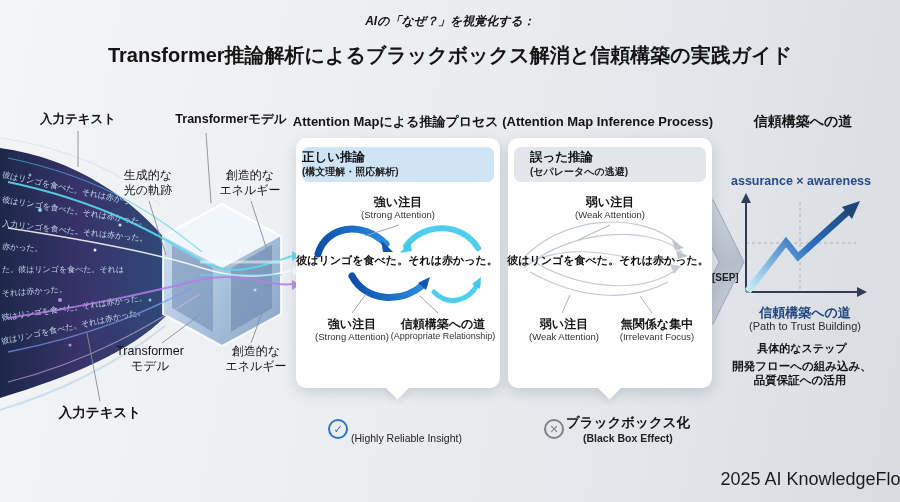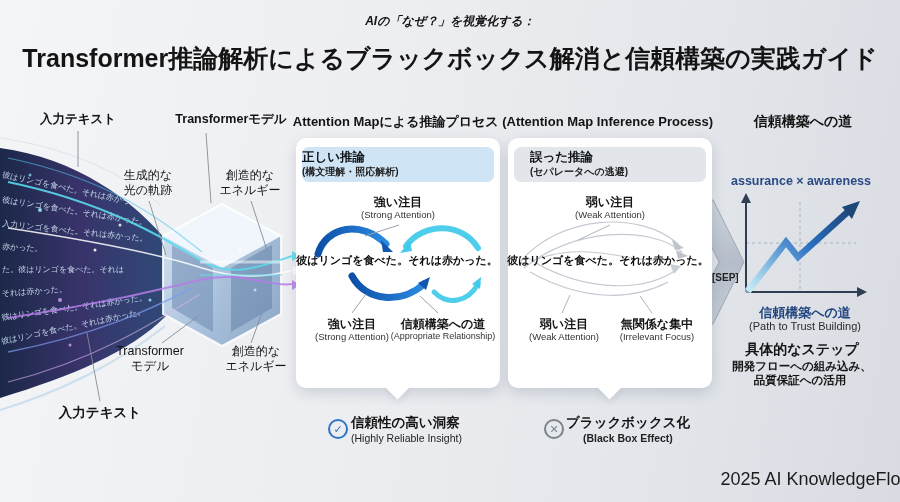--- a/index.html
+++ b/index.html
@@ -134,21 +134,21 @@
       <line x1="251" y1="201" x2="267" y2="250"></line>
       <line x1="162" y1="343" x2="197" y2="317"></line>
       <line x1="251" y1="343" x2="262" y2="313"></line>
       <line x1="87" y1="333" x2="100" y2="401"></line>
     </g>
 
     <polygon points="688,200 713,200 744,262 713,324 688,324 719,262" fill="url(#chevGrad)" stroke="#9aa3b1" stroke-width="1" opacity="0.95"></polygon>
   </svg>
 
   <div class="abs cx b txt" style="left:450px;top:13px;font-size:12px;font-style:italic;">AIの「なぜ？」を視覚化する：</div>
-  <div class="abs cx b txt" style="left:450px;top:42px;font-size:25px;">Transformer推論解析によるブラックボックス解消と信頼構築の実践ガイド</div>
+  <div class="abs cx b txt" style="left:450px;top:42px;font-size:20px;">Transformer推論解析によるブラックボックス解消と信頼構築の実践ガイド</div>
 
   <div class="abs cx b txt" style="left:78px;top:111px;font-size:12.5px;">入力テキスト</div>
   <div class="abs cx b txt" style="left:231px;top:111px;font-size:12.5px;">Transformerモデル</div>
 
   <div class="abs cx tc lbl12 txt" style="left:148px;top:168px;">
     <div>生成的な</div>
     <div>光の軌跡</div>
   </div>
   <div class="abs cx tc lbl12 txt" style="left:250px;top:168px;">
     <div>創造的な</div>
@@ -253,28 +253,27 @@
   <div class="abs cx b txt" style="left:610px;top:194px;font-size:12px;">弱い注目</div>
   <div class="abs cx en9 txt" style="left:610px;top:209px;">(Weak Attention)</div>
   <div class="abs cx sentence txt" style="left:608px;top:253px;">彼はリンゴを食べた。それは赤かった。</div>
   <div class="abs b txt" style="left:664px;top:272px;font-size:10px;color:#222;padding-left:48px;">[SEP]</div>
   <div class="abs cx b txt" style="left:564px;top:316px;font-size:12px;">弱い注目</div>
   <div class="abs cx en9 txt" style="left:564px;top:331px;">(Weak Attention)</div>
   <div class="abs cx b txt" style="left:657px;top:316px;font-size:12px;">無関係な集中</div>
   <div class="abs cx en9 txt" style="left:657px;top:331px;">(Irrelevant Focus)</div>
 
   <div class="verdict-icon vi-check" style="left:328px;top:419px;">✓</div>
-  <div class="abs b txt" style="left:351px;top:414px;font-size:13.5px;">信頼性の高い洞察</div>
   <div class="abs txt" style="left:351px;top:432px;font-size:10.5px;color:#222;">(Highly Reliable Insight)</div>
 
   <div class="verdict-icon vi-cross" style="left:544px;top:419px;">✕</div>
   <div class="abs b txt" style="left:566px;top:414px;font-size:13.5px;">ブラックボックス化</div>
   <div class="abs txt" style="left:583px;top:432px;font-size:10.5px;color:#222;font-weight:bold;">(Black Box Effect)</div>
 
   <div class="abs cx b txt" style="left:801px;top:174px;font-size:12.5px;color:#2a4a85;">assurance × awareness</div>
   <div class="abs cx b navy txt" style="left:805px;top:304px;font-size:13px;">信頼構築への道</div>
   <div class="abs cx txt" style="left:805px;top:320px;font-size:11px;color:#2b2b2b;">(Path to Trust Building)</div>
-  <div class="abs cx b txt" style="left:802px;top:341px;font-size:14px;">具体的なステップ</div>
+  <div class="abs cx b txt" style="left:802px;top:341px;font-size:11px;">具体的なステップ</div>
   <div class="abs cx b txt" style="left:802px;top:359px;font-size:11.5px;">開発フローへの組み込み、</div>
   <div class="abs cx b txt" style="left:800px;top:373px;font-size:11.5px;">品質保証への活用</div>
   <div class="abs cx txt" style="left:817px;top:469px;font-size:18px;color:#1c1c1c;">2025 AI KnowledgeFlow</div>
 
 </div>
 
 </body></html>

